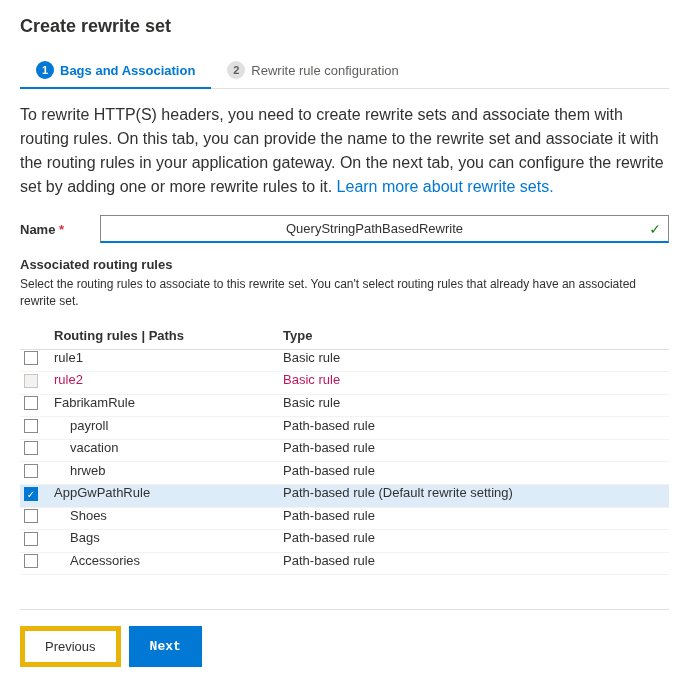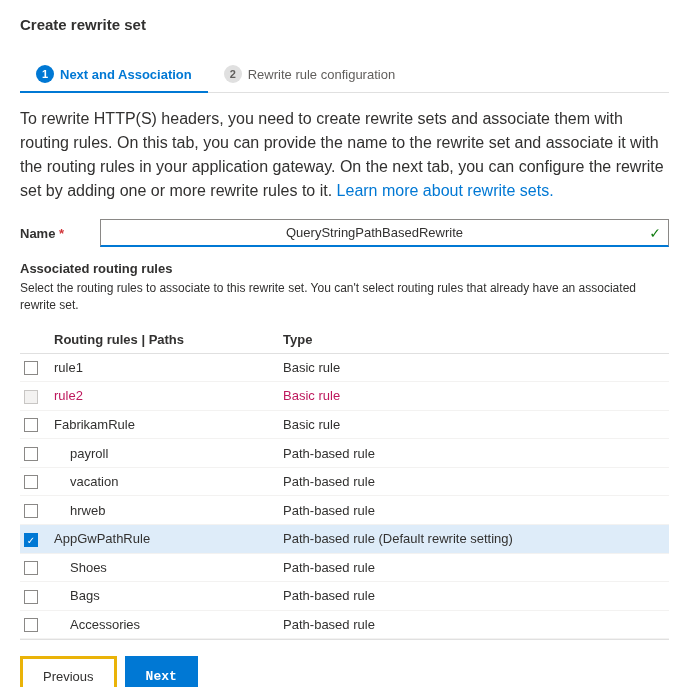--- a/index.html
+++ b/index.html
@@ -11,24 +11,24 @@
       width: 689px;
       min-height: 687px;
     }
     .page-container {
       padding: 16px 20px 20px 20px;
       display: flex;
       flex-direction: column;
       height: 687px;
     }
     .page-title {
-      font-size: 15px;
-      font-weight: 600;
-      color: #323130;
-      margin-bottom: 24px;
+      font-size: 18px;
+      font-weight: 600;
+      color: #323130;
+      margin-bottom: 16px;
     }
     .tabs-row {
       display: flex;
       align-items: center;
       gap: 0;
       margin-bottom: 14px;
       border-bottom: 1px solid #e0e0e0;
       padding-bottom: 0;
     }
     .tab {
@@ -138,21 +138,21 @@
       text-align: left;
       font-weight: 600;
       color: #323130;
       padding: 6px 8px 6px 4px;
       font-size: 13px;
     }
     .routing-table th:first-child {
       width: 30px;
     }
     .routing-table td {
-      padding: 6px 8px 6px 4px;
+      padding: 0 8px 6px 4px;
       color: #323130;
       border-bottom: 1px solid #f3f2f1;
       vertical-align: middle;
     }
     .routing-table tr.selected-row {
       background: #deecf9;
     }
     .routing-table tr.disabled-row td {
       color: #be185d;
     }
@@ -188,21 +188,21 @@
     }
     .footer {
       margin-top: auto;
       padding-top: 16px;
       border-top: 1px solid #e0e0e0;
       display: flex;
       gap: 8px;
     }
     .btn-previous {
       background: #fff;
-      border: 3px solid #eab308;
+      border: 5px solid #eab308;
       color: #323130;
       padding: 6px 20px;
       font-size: 13px;
       cursor: pointer;
       font-family: inherit;
     }
     .btn-next {
       background: #0078d4;
       border: 1px solid #0078d4;
       color: #fff;
@@ -216,21 +216,21 @@
 </head>
 <body>
 
 <div class="page-container">
 
   <div class="page-title">Create rewrite set</div>
 
   <div class="tabs-row">
     <div class="tab active">
       <span class="tab-circle">1</span>
-      <span>Next and Association</span>
+      <span>Bags and Association</span>
     </div>
     <div class="tab">
       <span class="tab-circle">2</span>
       <span>Rewrite rule configuration</span>
     </div>
   </div>
 
   <div class="description-text">
     <span>To rewrite HTTP(S) headers, you need to create rewrite sets and associate them with routing rules. On this tab, you can provide the name to the rewrite set and associate it with the routing rules in your application gateway. On the next tab, you can configure the rewrite set by adding one or more rewrite rules to it.&nbsp;</span><a href="#">Learn more about rewrite sets.</a>
   </div>

